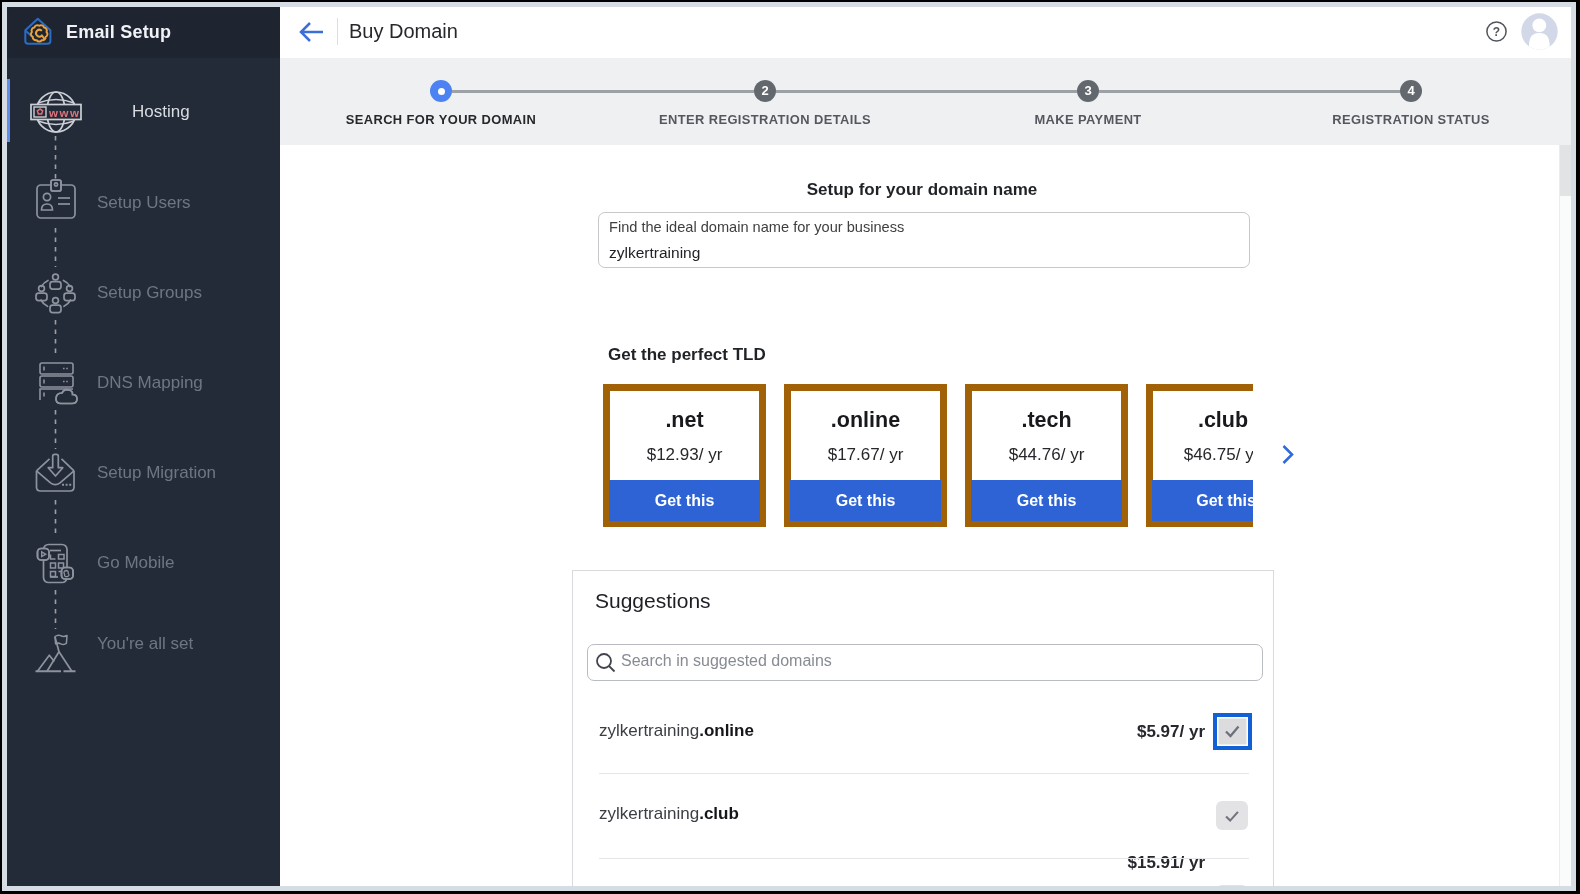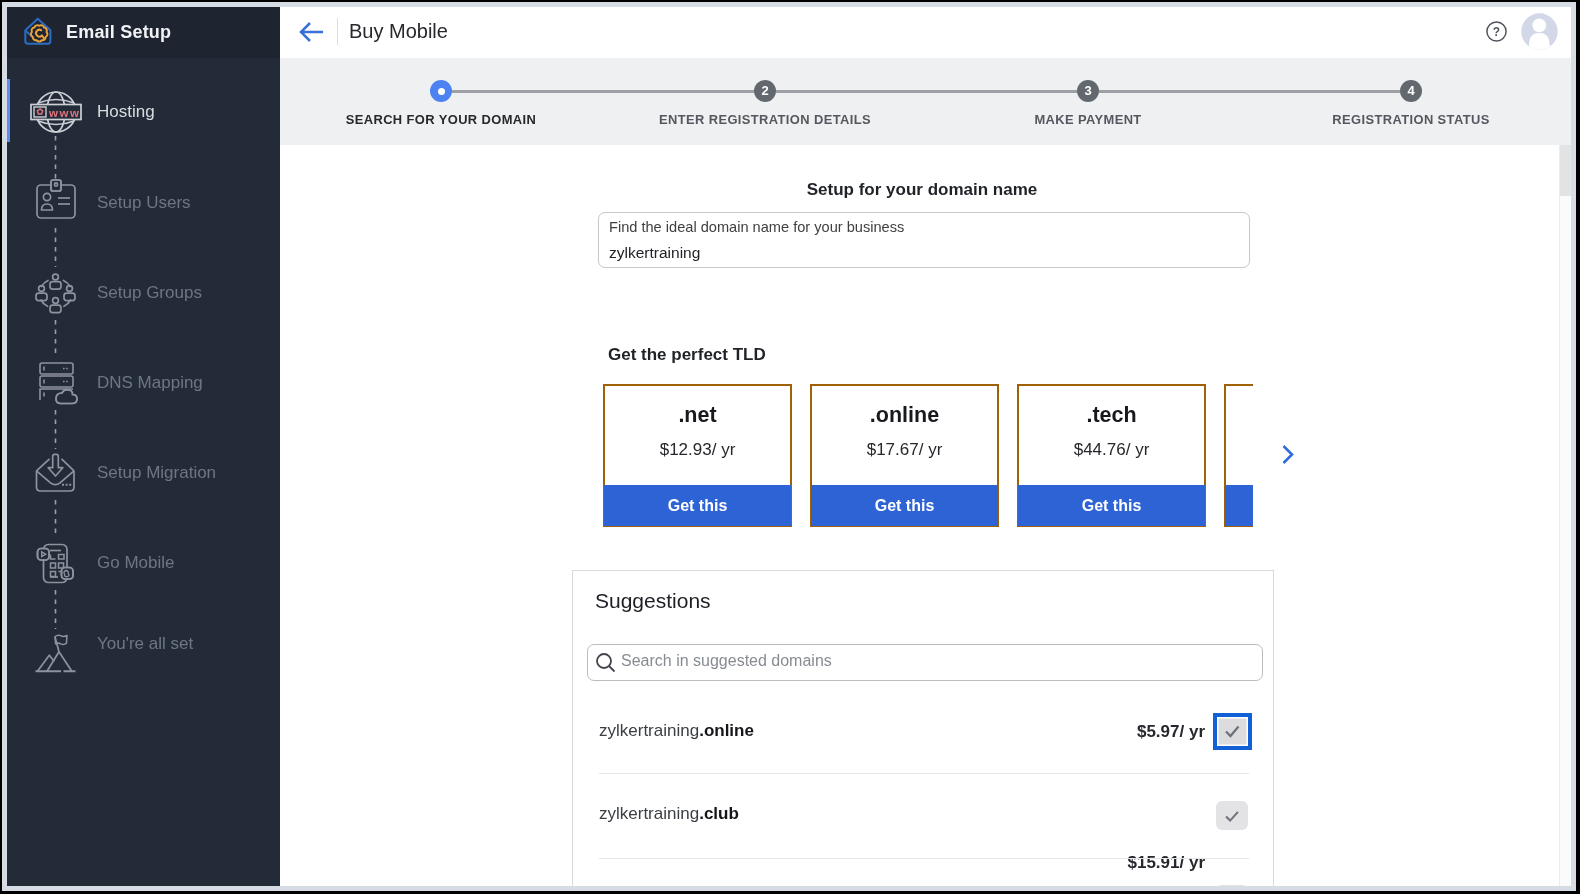--- a/index.html
+++ b/index.html
@@ -32,21 +32,21 @@
 
   
   #h1 { left:622px; top:180px; width:600px; text-align:center; font-size:17px; font-weight:700; color:#1f2226; }
   #bigbox { left:598px; top:212px; width:652px; height:56px; border:1px solid #c6c8cc; border-radius:7px; background:#fff; }
   #biglabel { left:10px; top:6px; font-size:14.6px; color:#404040; position:absolute; }
   #bigval { left:10px; top:31px; font-size:15.5px; color:#212327; position:absolute; }
 
   
   #h2 { left:608px; top:345px; font-size:17px; font-weight:700; color:#1f2226; }
   #cards { left:603px; top:384px; width:650px; height:144px; overflow:hidden; display:flex; gap:18px; }
-  .card { flex:none; width:189px; height:143px; border:2px solid #a16207; background:#fff; position:relative; }
+  .card { flex:none; width:163px; height:143px; border:7px solid #a16207; background:#fff; position:relative; }
   .ctitle { margin-top:17px; text-align:center; font-size:21.5px; font-weight:700; color:#17191d; }
   .cprice { margin-top:12px; text-align:center; font-size:17px; color:#26282c; }
   .cbtn { position:absolute; left:-1px; right:-1px; bottom:-1px; height:41px; background:#2e63d5; color:#fff; font-size:16px; font-weight:600; text-align:center; line-height:41px; }
 
   .card:nth-child(4) .ctitle { position:relative; left:-4.5px; }
   .card:nth-child(4) .cprice { position:relative; left:-6px; }
   .card:nth-child(4) .cbtn { text-indent:-3px; }
 
   
   #panel { left:572px; top:570px; width:702px; height:520px; border:1px solid #d8dadd; background:#fff; }
@@ -71,21 +71,21 @@
   #fblack { left:0; top:0; width:1580px; height:894px; border-top:2px solid #000; border-left:2px solid #000; border-right:4px solid #000; border-bottom:3px solid #000; z-index:51; pointer-events:none; }
 </style>
 </head>
 <body>
 
 <div class="abs" id="sidebar"></div>
 <div class="abs" id="sidehead"></div>
 <div class="abs" id="apptitle">Email Setup</div>
 <div class="abs" id="activebar"></div>
 
-<div class="abs navlabel on" style="top:102px;">Hosting</div>
+<div class="abs navlabel on" style="top:102px;margin-left:35px;">Hosting</div>
 <div class="abs navlabel" style="top:193px;">Setup Users</div>
 <div class="abs navlabel" style="top:283px;">Setup Groups</div>
 <div class="abs navlabel" style="top:373px;">DNS Mapping</div>
 <div class="abs navlabel" style="top:463px;">Setup Migration</div>
 <div class="abs navlabel" style="top:553px;">Go Mobile</div>
 <div class="abs navlabel" style="top:634px;">You're all set</div>
 
 <svg class="abs" style="left:0; top:0; z-index:5;" width="280" height="894" viewBox="0 0 280 894">
 
   <g stroke="#2b6cc4" stroke-width="2" fill="none" stroke-linejoin="round">
@@ -188,21 +188,21 @@
     <path d="M37.5 671.3 L49.3 655.2 L54.3 661.5"></path>
     <path d="M47 671.3 L59 651.8 L71.8 671.3"></path>
     <path d="M35.5 671.3 L61 671.3 M63.5 671.3 L75.5 671.3" stroke-width="2"></path>
     <path d="M55 637 L59 651.8"></path>
     <path d="M55 636.5 Q58 634.3 60.8 635.7 Q64 637.2 67 635.5 L66.4 643.4 Q63.6 645.2 60.8 643.8 Q58 642.4 55.6 643.9 Z" stroke-width="1.5"></path>
   </g>
 </svg>
 
 <div class="abs" id="topbar"></div>
 <div class="abs" id="vdiv"></div>
-<div class="abs" id="pagetitle">Buy Mobile</div>
+<div class="abs" id="pagetitle">Buy Domain</div>
 <svg class="abs" style="left:298px; top:21px;" width="27" height="22" viewBox="0 0 27 22">
     <path d="M25 11 L3 11 M12 2 L3 11 L12 20" fill="none" stroke="#3a6fd8" stroke-width="2.5"></path>
   </svg>
 <svg class="abs" style="left:1485px; top:20px;" width="23" height="23" viewBox="0 0 23 23">
     <circle cx="11.5" cy="11.5" r="9.6" fill="none" stroke="#50545c" stroke-width="1.5"></circle>
     <text x="11.5" y="15.8" text-anchor="middle" font-size="12" font-weight="700" fill="#50545c">?</text>
   </svg>
 <svg class="abs" style="left:1521px; top:13px;" width="37" height="37" viewBox="0 0 37 37">
   <defs>
       <clipPath id="avc">

